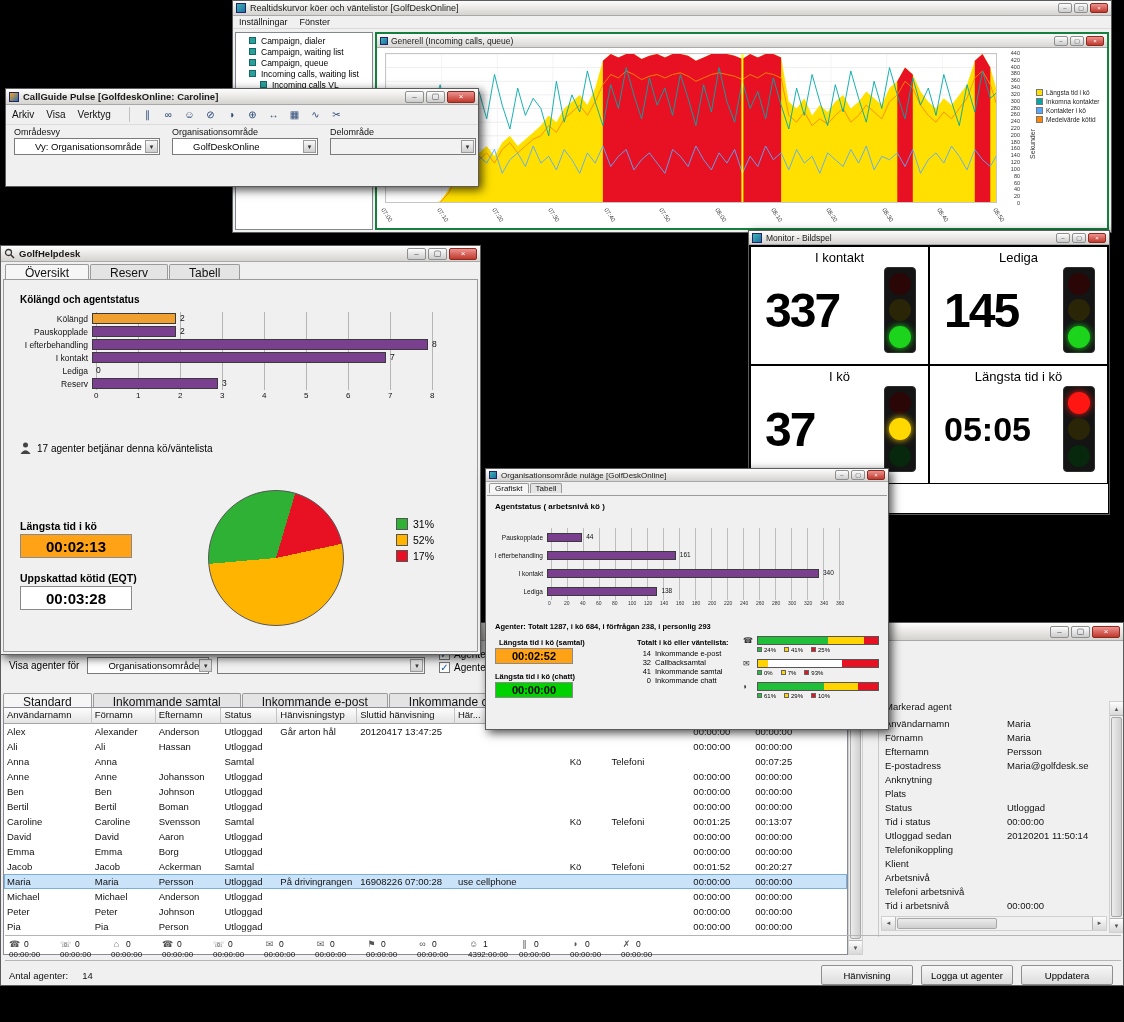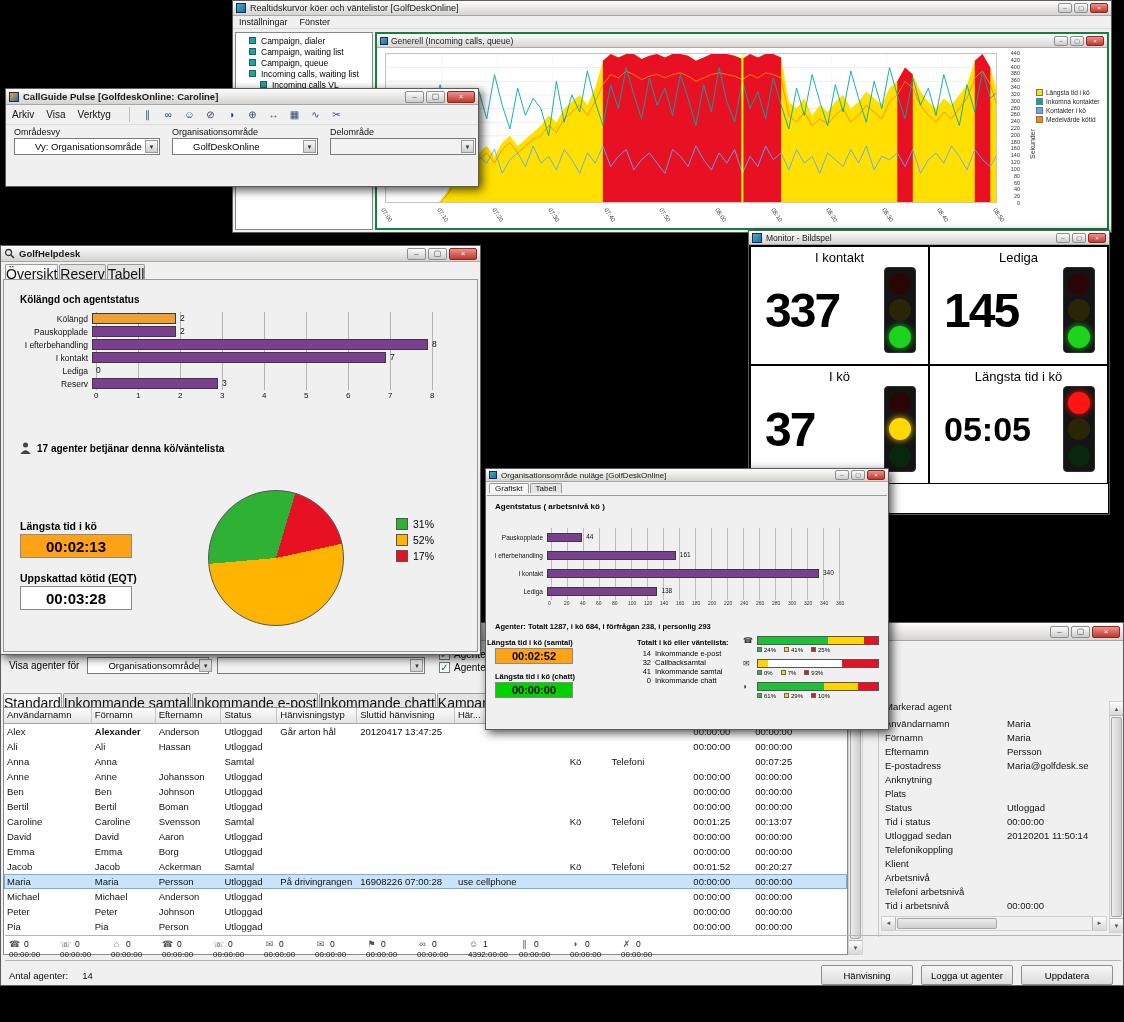--- a/index.html
+++ b/index.html
@@ -11,21 +11,21 @@
   .winbtns{display:flex;gap:2px}
   .wbtn{position:relative;width:19px;height:12px;border:1px solid #8e8e8e;background:linear-gradient(#fdfdfd,#cccccc);border-radius:2px;font-size:8px;line-height:10px;text-align:center;color:#444}
   .wbtn.sm{width:14px;height:10px;font-size:6px;line-height:8px}
   .wbtn.min::after{content:"–"} .wbtn.max::after{content:"▢"} .wbtn.close::after{content:"×";color:#fff}
   .wbtn.close{background:linear-gradient(#ec9290,#c0392b);border-color:#8a2a20;width:28px}
   .wbtn.sm.close{width:18px}
   .app-ico{width:10px;height:10px;border:1px solid #226;background:linear-gradient(135deg,#3fb5b0,#1d6fa5);flex:none}
   .app-ico.or{background:linear-gradient(135deg,#f5a623,#2b6cb0)}
   .menubar{display:flex;gap:12px;padding:0 6px;font-size:9px;height:13px;align-items:center;background:#f0f0f0;border-bottom:1px solid #dadada}
   .menu-item{cursor:default;color:#111}
-  .tab{font-size:14px;padding:1px 0;border:1px solid #9a9a9a;border-bottom:none;background:#e4e4e4;border-radius:2px 2px 0 0;color:#111;white-space:nowrap}
+  .tab{font-size:12px;padding:1px 19px;border:1px solid #9a9a9a;border-bottom:none;background:#e4e4e4;border-radius:2px 2px 0 0;color:#111;white-space:nowrap}
   .tab.active{background:#f6f6f6;position:relative;top:0}
   .tabs{display:flex;gap:1px;align-items:flex-end}
   .tabs-sm .tab{font-size:8px;padding:0 5px}
   .dd{display:flex;align-items:center;justify-content:space-between;border:1px solid #7a7a7a;background:#fff;height:17px;padding:0 1px 0 20px;font-size:9.5px}
   .dd.dis{background:#f2f2f2;color:#888}
   .ddarrow{width:13px;height:13px;background:linear-gradient(#f8f8f8,#cfcfcf);border:1px solid #9a9a9a;font-size:6px;display:flex;align-items:center;justify-content:center;color:#333;flex:none}
   .sunk{border:1px solid;border-color:#9a9a9a #ffffff #ffffff #9a9a9a;padding:1px 4px;font-size:9px;white-space:nowrap;overflow:hidden}
   
   #w-realtime .titlebar{height:15px}  #w-realtime .title-text{font-size:9px}
   .rt-body{position:absolute;top:29px;left:0;right:0;bottom:0;display:flex}
@@ -62,21 +62,21 @@
   .hd-title{position:absolute;left:16px;top:14px;font-size:10px;font-weight:bold}
   #hd-chart{position:absolute;left:0;top:32px;width:440px}
   .hd-gridbg{position:absolute;left:92px;top:0;width:337px;height:78px;background:repeating-linear-gradient(to right,#b5b5b5 0,#b5b5b5 1px,transparent 1px,transparent 42px)}
   .hd-row{display:flex;height:13px;align-items:center;position:relative}
   .hd-cat{width:88px;padding-right:4px;text-align:right;font-size:8.5px;color:#111}
   .hd-plot{position:relative;width:337px;height:11px}
   .hd-bar{position:absolute;left:0;top:0;height:11px;border:1px solid #3a3a3a}
   .hd-val{position:absolute;top:0;font-size:8.5px;color:#111}
   #hd-axis{position:relative;height:12px;font-size:8px;color:#111}
   #hd-axis span{position:absolute;top:1px}
-  .hd-agents{position:absolute;left:16px;top:162px;display:flex;align-items:center;gap:6px;font-size:10px;font-weight:bold}
+  .hd-agents{position:absolute;left:16px;top:162px;display:flex;align-items:center;gap:6px;font-size:10px;font-weight:normal}
   .hd-lab{position:absolute;left:16px;font-size:10.5px;font-weight:bold}
   .hd-box{position:absolute;left:16px;width:112px;height:24px;border:1px solid #8a8a8a;font-size:15px;font-weight:bold;display:flex;align-items:center;justify-content:center}
   #hd-pie{position:absolute;left:204px;top:210px;width:136px;height:136px;border-radius:50%;border:1px solid #555}
   #hd-pie-legend{position:absolute;left:392px;top:238px;display:flex;flex-direction:column;gap:4px}
   .plrow{display:flex;align-items:center;gap:5px;font-size:10.5px}
   .sw2{width:12px;height:12px;border:1px solid #555;flex:none}
   
   #w-monitor .titlebar{height:14px} #w-monitor .title-text{font-size:8.5px}
   .mon-content{position:absolute;top:14px;left:0;right:0;bottom:0;background:#fff;border:1px solid #000}
   .mon-heading{height:31px;font-size:22px;text-align:center;border-bottom:1px solid #000;line-height:30px;color:#000}
@@ -215,21 +215,21 @@
           <div class="th" style="width: 112px;">Här...</div>
           <div class="th" style="width: 42px;"></div>
           <div class="th" style="width: 82px;"></div>
           <div class="th" style="width: 62px;"></div>
           <div class="th" style="width: 62px;"></div>
           <div class="th" style="width: 33px;"></div>
         </div>
       <div id="ag-body">
           <div class="tr">
             <div class="td" style="width: 88px;">Alex</div>
-            <div class="td" style="width: 64px; font-weight: bold;">Alexander</div>
+            <div class="td" style="width: 64px;">Alexander</div>
             <div class="td" style="width: 66px;">Anderson</div>
             <div class="td" style="width: 56px;">Utloggad</div>
             <div class="td" style="width: 80px;">Går arton hål</div>
             <div class="td" style="width: 98px;">20120417 13:47:25</div>
             <div class="td" style="width: 112px;"></div>
             <div class="td" style="width: 42px;"></div>
             <div class="td" style="width: 82px;"></div>
             <div class="td" style="width: 62px;">00:00:00</div>
             <div class="td" style="width: 62px;">00:00:00</div>
             <div class="td" style="width: 33px;"></div>
@@ -1044,21 +1044,21 @@
             <span style="left: 253px;">240</span>
             <span style="left: 269px;">260</span>
             <span style="left: 285px;">280</span>
             <span style="left: 301px;">300</span>
             <span style="left: 317px;">320</span>
             <span style="left: 333px;">340</span>
             <span style="left: 349px;">360</span>
           </div>
       </div>
       <div class="nl-agents">Agenter: Totalt 1287, i kö 684, i förfrågan 238, i personlig 293</div>
-      <div class="nl-lab" style="left:0;top:142px">Längsta tid i kö (samtal)</div>
+      <div class="nl-lab" style="left:12px;top:142px">Längsta tid i kö (samtal)</div>
       <div class="nl-box" id="nl-callbox" style="left: 8px; top: 152px; background: rgb(255, 162, 22);">00:02:52</div>
       <div class="nl-lab" style="left:8px;top:176px">Längsta tid i kö (chatt)</div>
       <div class="nl-box" id="nl-chatbox" style="left: 8px; top: 186px; background: rgb(0, 210, 0);">00:00:00</div>
       <div id="nl-totals">
         <div class="tt">Totalt i kö eller väntelista:</div>
         <div id="nl-totrows">
             <div class="nl-trow">
               <span class="nl-tnum">14</span>
               <span>Inkommande e-post</span>
             </div>

